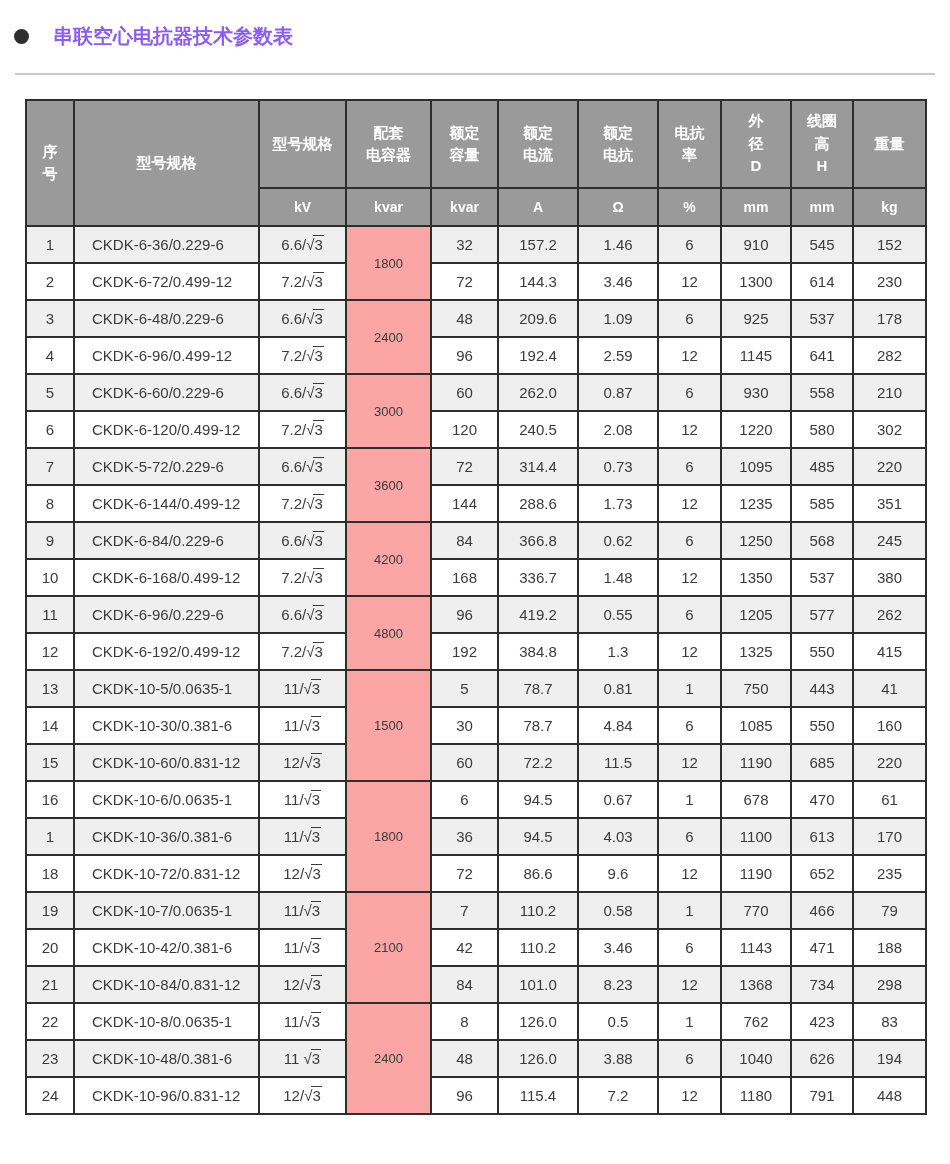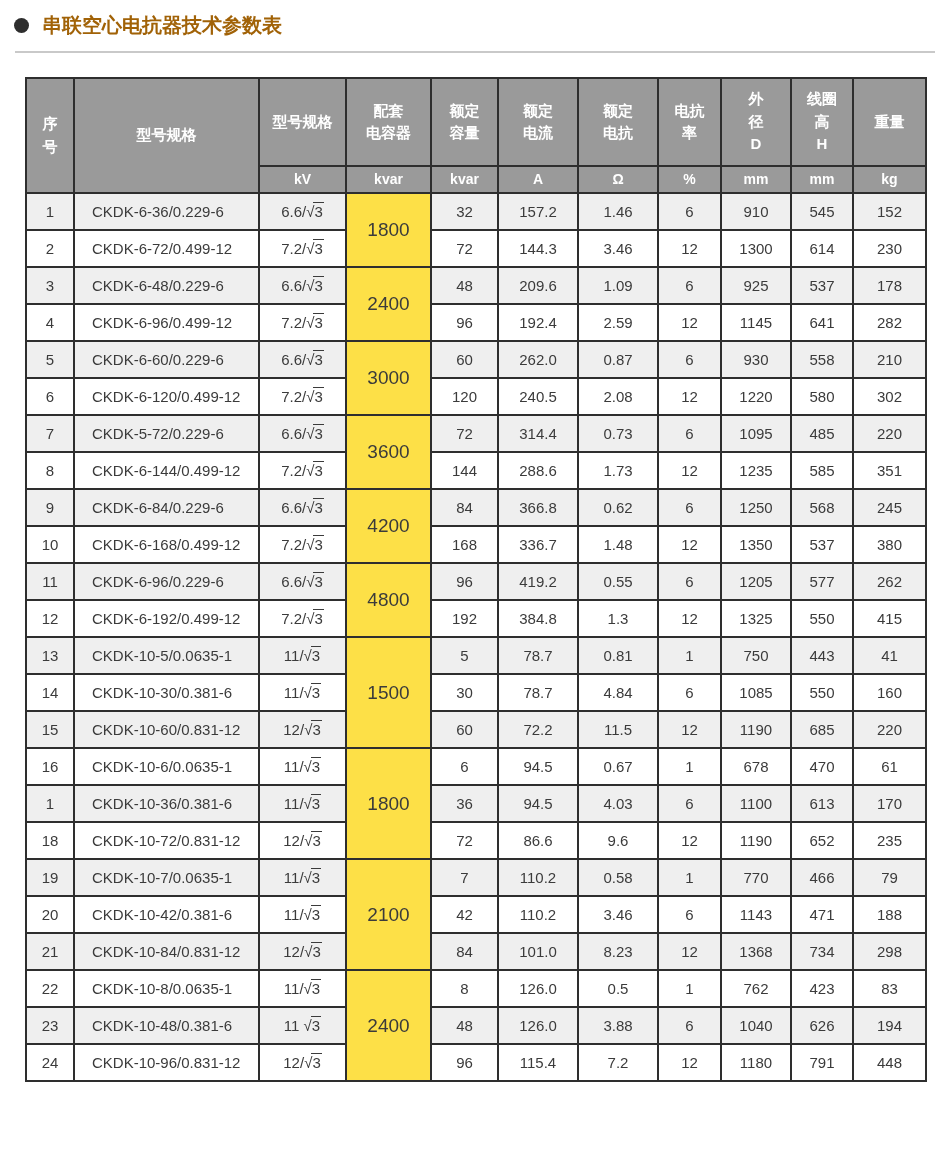--- a/index.html
+++ b/index.html
@@ -5,39 +5,39 @@
   * { box-sizing: border-box; }
   html, body { margin: 0; padding: 0; }
   body {
     width: 950px; height: 1164px;
     background: #ffffff;
     font-family: "Liberation Sans", "DejaVu Sans", sans-serif;
     color: #3b3b3b;
   }
   .title-row { display: flex; align-items: center; gap: 9px; padding: 8px 0 0 14px; }
   .bullet { width: 15px; height: 15px; border-radius: 50%; background: #2e2e2e; flex: 0 0 auto; }
-  .page-title { margin: 4px; font-size: 20px; font-weight: 700; color: #a16207; }
+  .page-title { margin: 15px; font-size: 20px; font-weight: 700; color: #8b5cf6; }
   .rule { height: 2px; background: #c9c9c9; margin: 8px 15px 0 15px; }
   .table-label { margin: 42px 0 0 25px; font-size: 15px; font-weight: 700; color: #222222; }
   table.spec {
     border-collapse: collapse; table-layout: fixed;
     width: 900px; margin: 24px 0 0 25px;
     border: 2px solid #2e2e2e;
   }
   th, td { border: 2px solid #2e2e2e; text-align: center; vertical-align: middle; padding: 0; }
   thead th {
     background: #9a9a9a; color: #ffffff;
     font-size: 15px; font-weight: 700;
     white-space: pre-line; line-height: 1.5;
   }
   tr.hdr-labels th { height: 88px; }
-  tr.hdr-units th { height: 27px; font-size: 14px; }
+  tr.hdr-units th { height: 38px; font-size: 14px; }
   tbody td { height: 37px; font-size: 15px; background: #ffffff; color: #3b3b3b; }
   td.alt { background: #efefef; }
-  td.cap { background: #fde047; font-size: 19px; margin-left: 16px; }
+  td.cap { background: #fca5a5; font-size: 13px; margin-left: 16px; }
   td.model { text-align: left; padding-left: 17px; }
   .radicand { display: inline-block; border-top: 1px solid currentColor; line-height: 1.15; padding: 0 1px; }
   .rad { margin-right: -1px; }
 </style>
 </head>
 <body>
 
 <div class="page">
 
   <div class="title-row">

